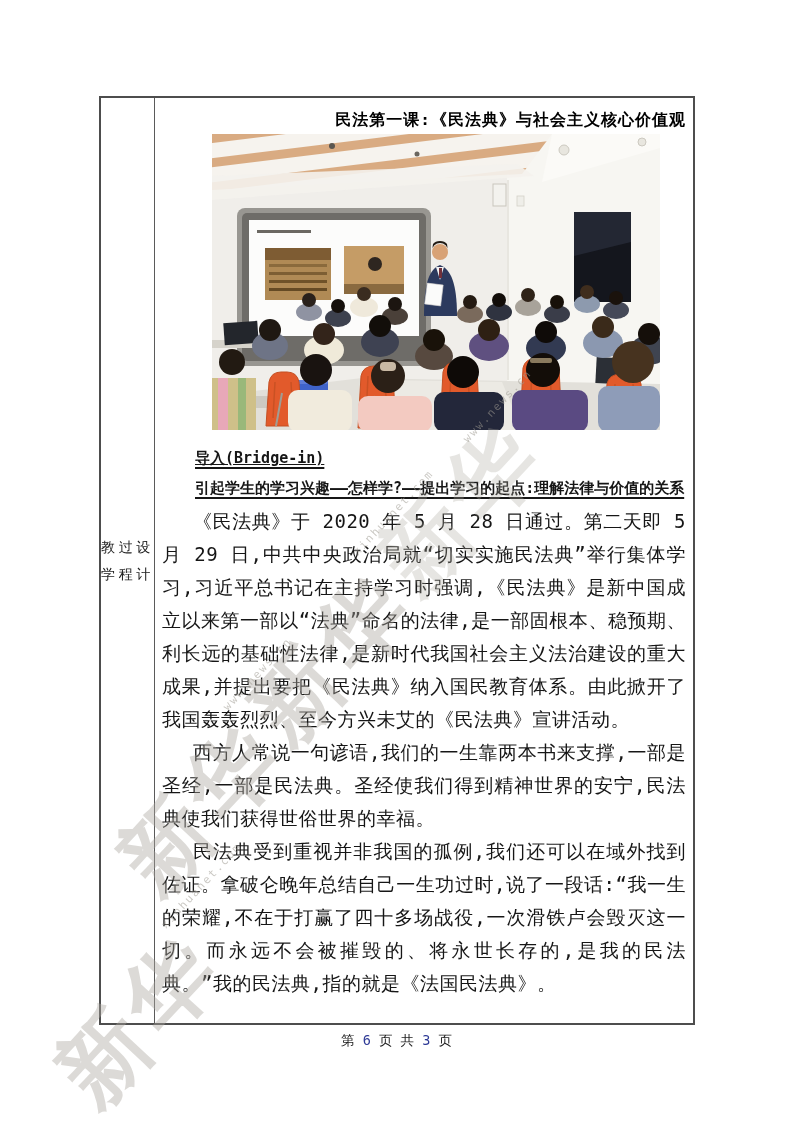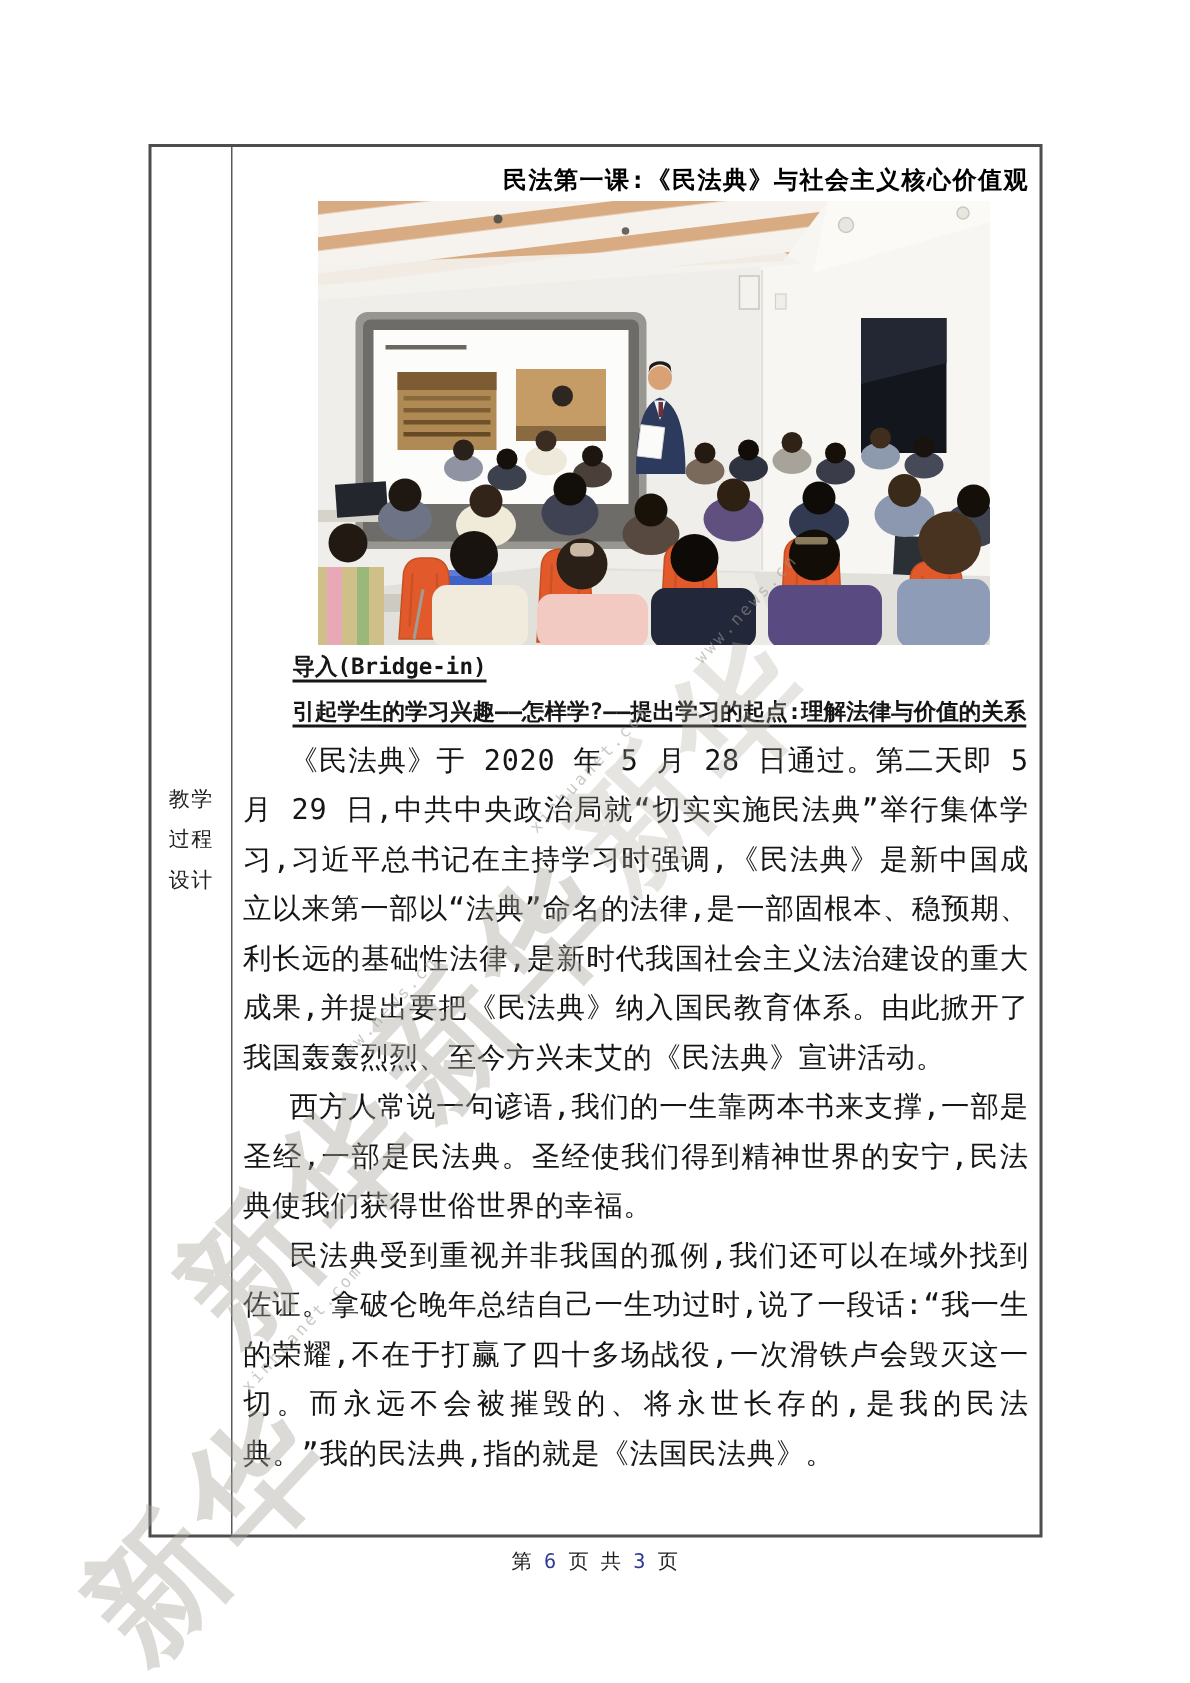--- a/index.html
+++ b/index.html
@@ -9,29 +9,29 @@
   }
   .page{position:absolute;inset:0;background:#fff;}
 
   
   .doc-table{
     position:absolute;left:99px;top:96px;width:596px;height:929px;
     border:2px solid #4d4d4d;box-sizing:border-box;display:flex;background:transparent;z-index:2;
   }
   .cell-left{
     width:54px;flex:0 0 54px;border-right:1px solid #5a5a5a;box-sizing:border-box;
-    display:flex;flex-direction:column;justify-content:center;align-items:center;
+    display:flex;justify-content:center;align-items:center;
     font-size:14px;line-height:27px;color:#222;letter-spacing:1px;
   }
   .cell-right{flex:1;box-sizing:border-box;padding:0 7px;position:relative;overflow:hidden;}
 
   .doc-title{margin-top:12px;text-align:right;font-weight:bold;font-size:16px;letter-spacing:1px;color:#000;}
   .intro{margin-top:46px;font-size:15px;text-indent:30px;line-height:20px;}
   .photo-wrap{margin-top:3px;margin-left:50px;width:448px;height:296px;line-height:0;}
-  .h-section{margin-top:2px;font-size:15px;font-weight:bold;line-height:24px;text-indent:33px;}
+  .h-section{margin-top:16px;font-size:15px;font-weight:bold;line-height:24px;text-indent:33px;text-decoration:underline;}
   .h-section span,.h-sub span{text-decoration:underline;text-underline-offset:4px;text-decoration-thickness:1.5px;}
   .h-sub{margin-top:2px;font-size:15px;font-weight:bold;line-height:33px;text-indent:33px;}
   .para{font-size:19px;line-height:33px;text-indent:31px;text-align:justify;letter-spacing:0.5px;}
 
   
   .page-footer{position:absolute;left:0;top:1032px;width:100%;text-align:center;font-size:13.5px;color:#1c1c1c;z-index:2;}
   .page-footer .num{color:#2e3a96;}
 
   
   .wm-layer{position:absolute;inset:0;z-index:5;pointer-events:none;}

